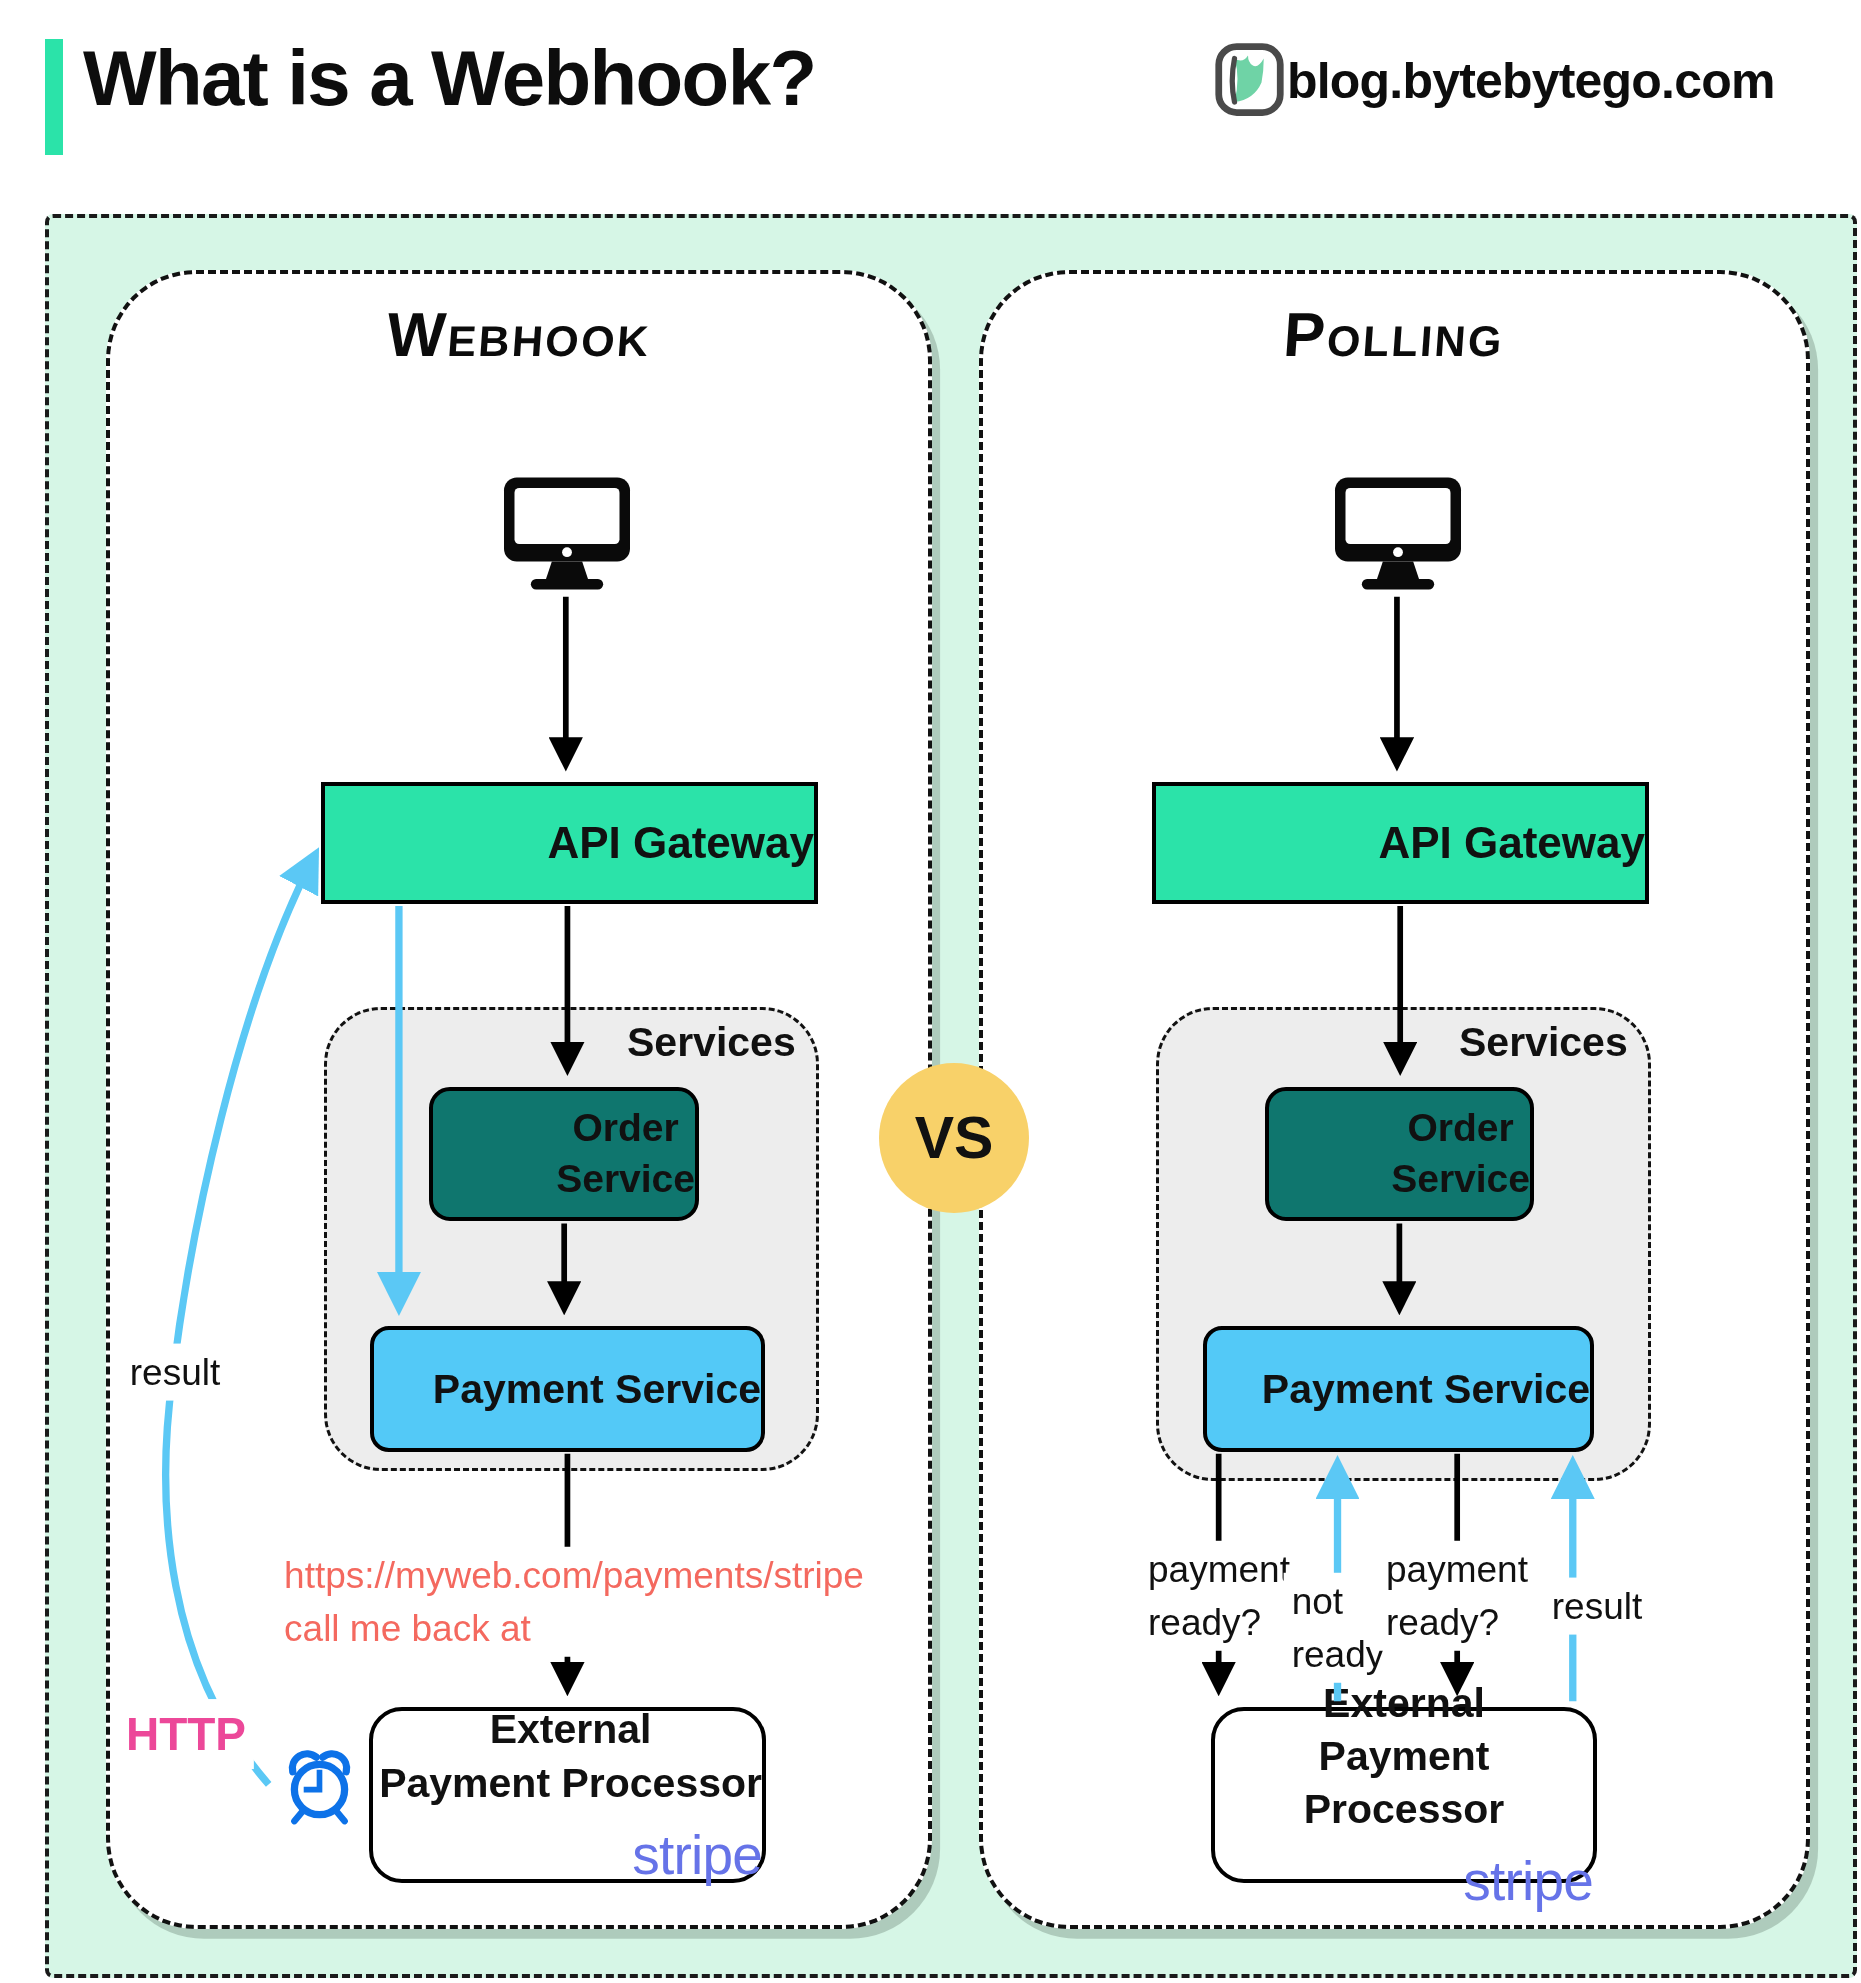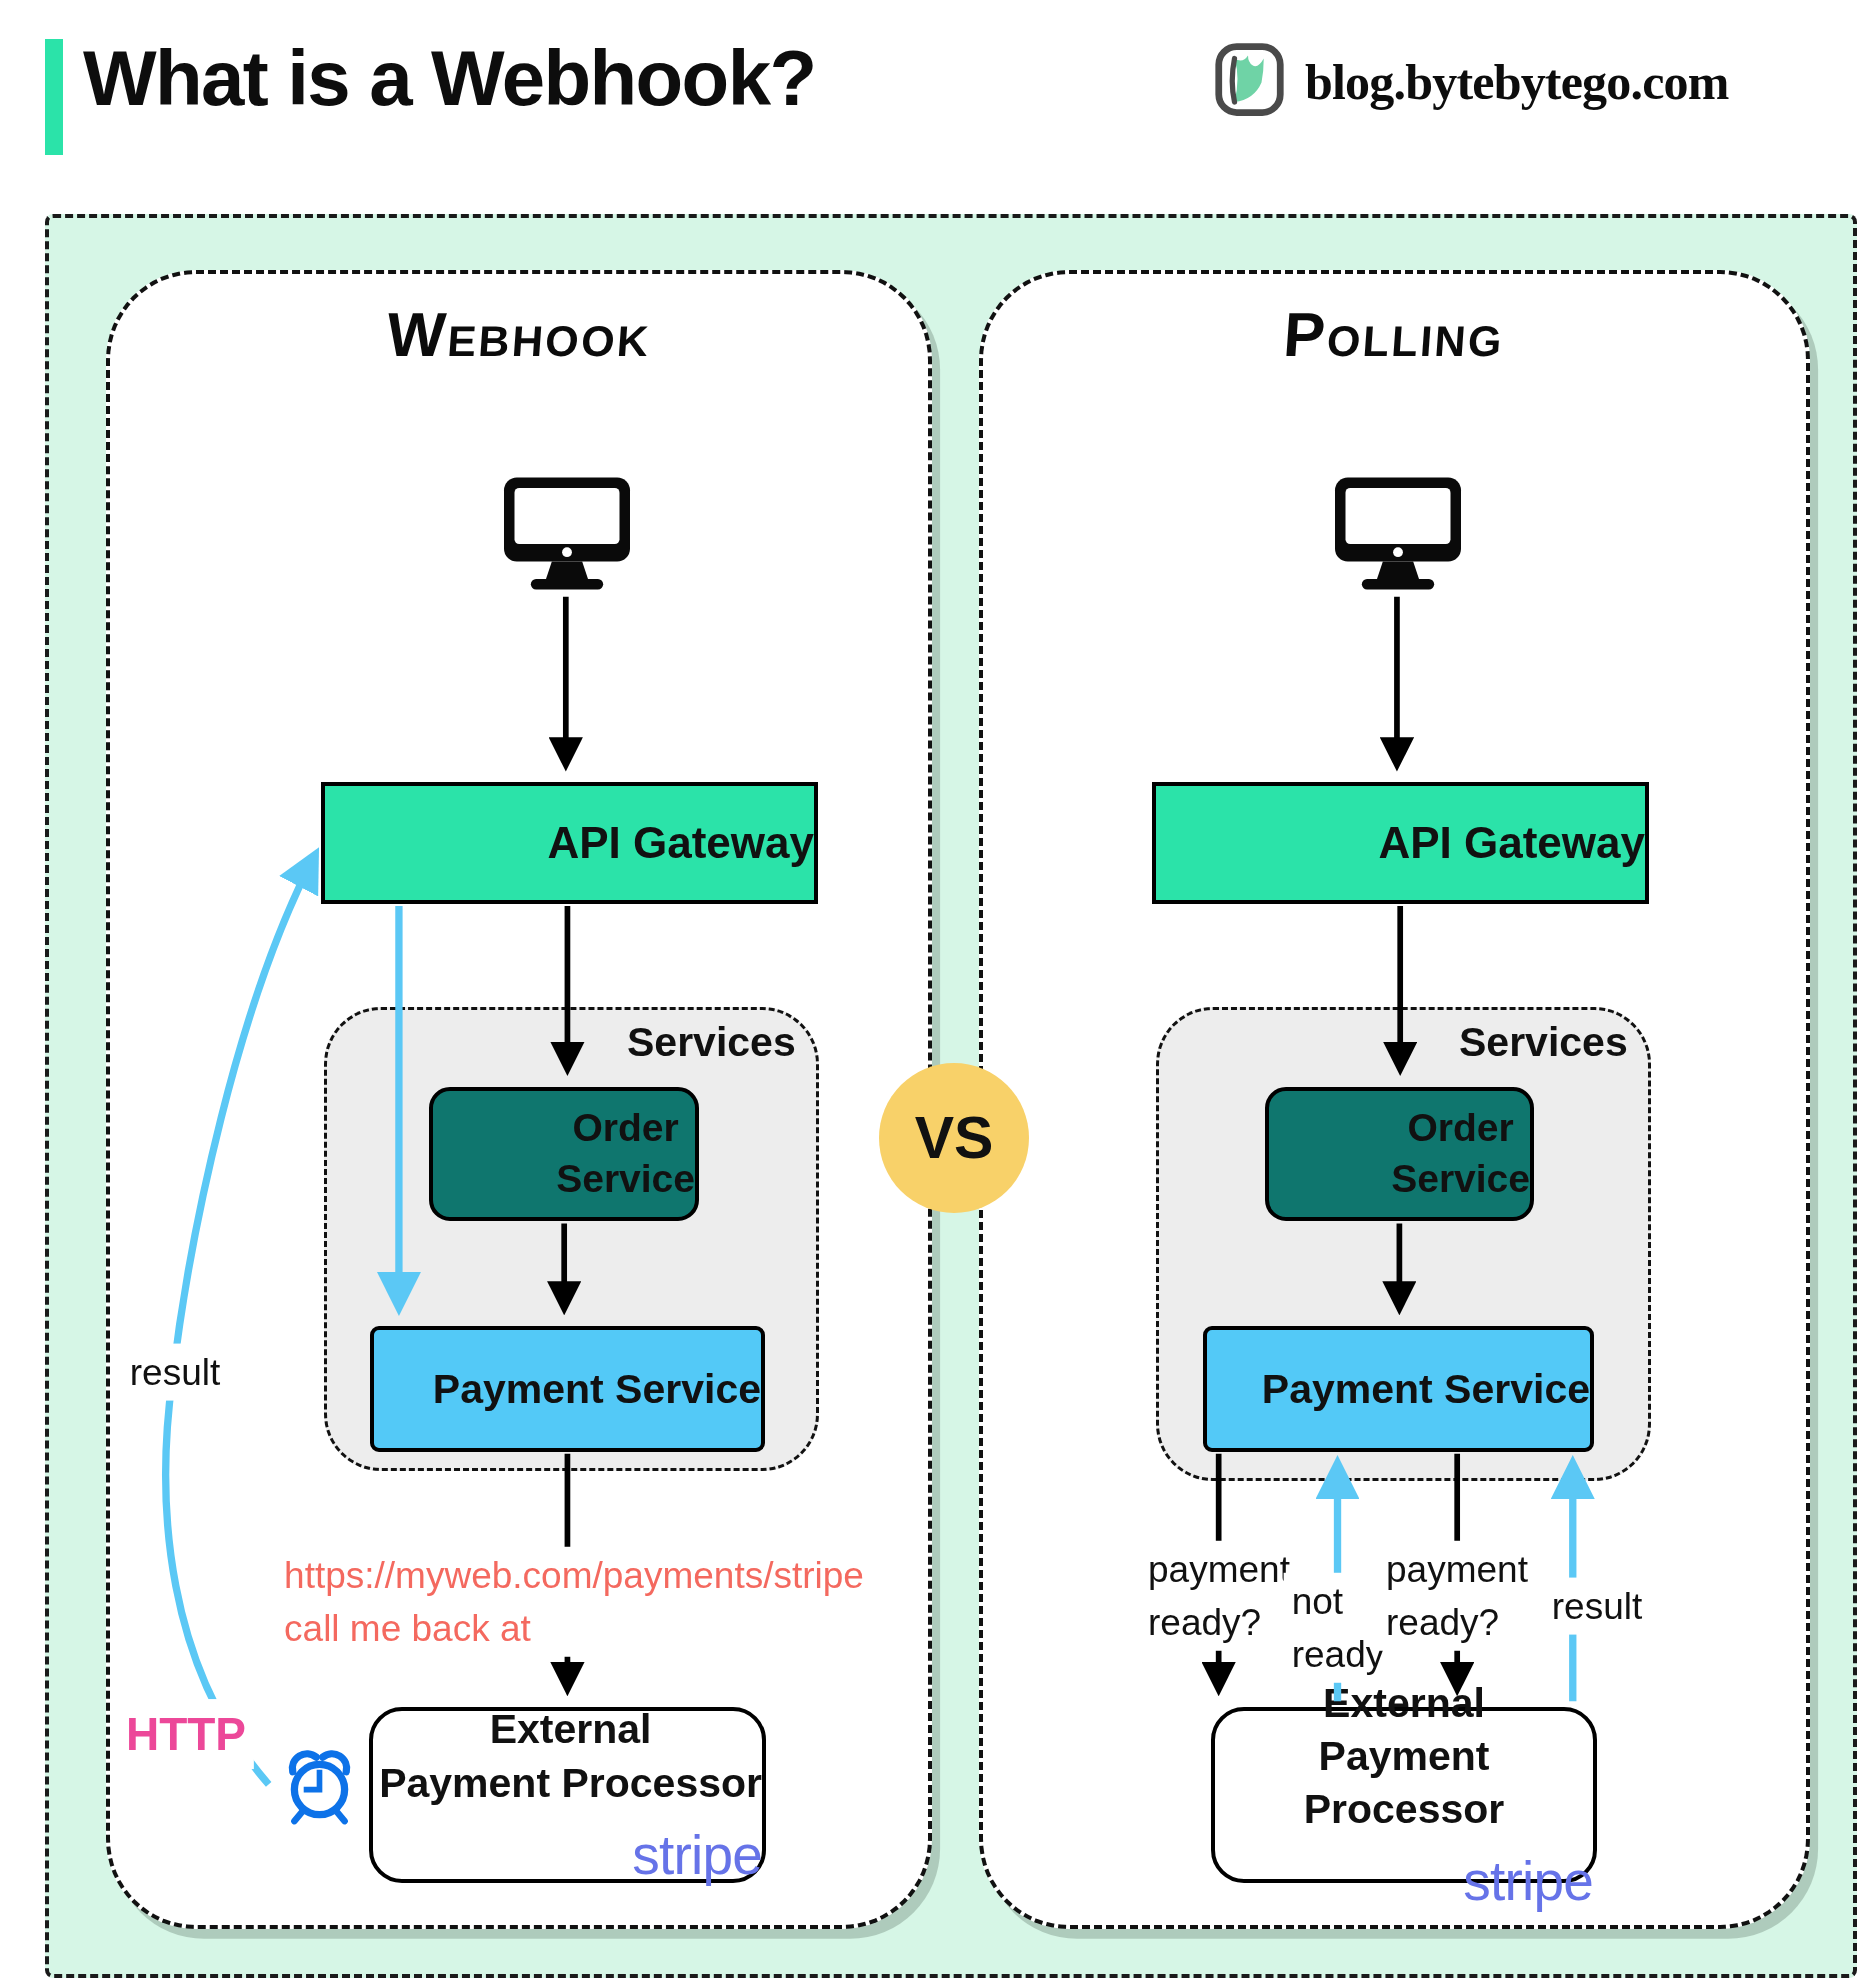--- a/index.html
+++ b/index.html
@@ -4,21 +4,21 @@
 <style>
   html,body{margin:0;padding:0;background:#ffffff;}
   .canvas{
     position:relative;width:1861px;height:1983px;background:#ffffff;overflow:hidden;
     font-family:"Liberation Sans", sans-serif;color:#111;padding-left:19px;
   }
   .abs{position:absolute;}
   
   .accent-bar{left:45px;top:39px;width:18px;height:116px;background:#2BE3A9;}
   .page-title{left:83px;top:33px;font-size:78px;font-weight:800;letter-spacing:-1.6px;color:#0d0d0d;}
-  .brand{left:1212px;top:42px;display:flex;align-items:center;gap:18px;font-family:Liberation Serif, serif;}
+  .brand{left:1212px;top:42px;display:flex;align-items:center;}
   .brand-text{font-size:50px;font-weight:600;letter-spacing:-0.8px;color:#0d0d0d;}
   
   .outer{
     left:45px;top:214px;width:1812px;height:1764px;box-sizing:border-box;
     background:#D6F6E6;border:4.1px dashed #1a1a1a;border-radius:8.1px;
   }
   .panel{
     box-sizing:border-box;background:#ffffff;border:4.1px dashed #111;border-radius:90px;
     box-shadow:8.1px 9.8px 0 #aecbbc;
   }
@@ -32,21 +32,21 @@
   
   .ctr{transform:translate(-50%,-50%);white-space:nowrap;}
   
   .node{box-sizing:border-box;display:flex;flex-direction:column;align-items:flex-end;justify-content:center;text-align:center;}
   .gateway{background:#2BE3A9;border:4.1px solid #000;}
   .gateway .node-label{font-size:44px;font-weight:bold;}
   .services{background:#EDEDED;border:3.3px dashed #111;border-radius:57px;}
   .services-label{font-size:41px;font-weight:bold;}
   .order{background:#0f766e;border:4.1px solid #000;border-radius:21px;}
   .order .node-label{font-size:39px;font-weight:bold;line-height:1.3;}
-  .payment{background:#53C9F7;border:4.1px solid #000;border-radius:9px;}
+  .payment{background:#53C9F7;border:4.1px solid #000;border-radius:19px;}
   .payment .node-label{font-size:41px;font-weight:bold;}
   .external{background:#fff;border:4.1px solid #000;border-radius:33px;}
   .external .node-label{font-size:41px;font-weight:bold;line-height:1.3;}
   .stripe-logo{font-size:55px;font-weight:400;color:#6673E8;letter-spacing:-0.8px;margin-top:13px;}
   
   .note{background:#fff;padding:1.6px 8.1px;font-size:37px;line-height:1.45;text-align:left;}
   .note-red{color:#F4695F;}
   .note-http{color:#ec4899;font-weight:bold;font-size:46px;}
   .vs-circle{
     left:879px;top:1063px;width:150px;height:150px;border-radius:50%;background:#F8D169;

